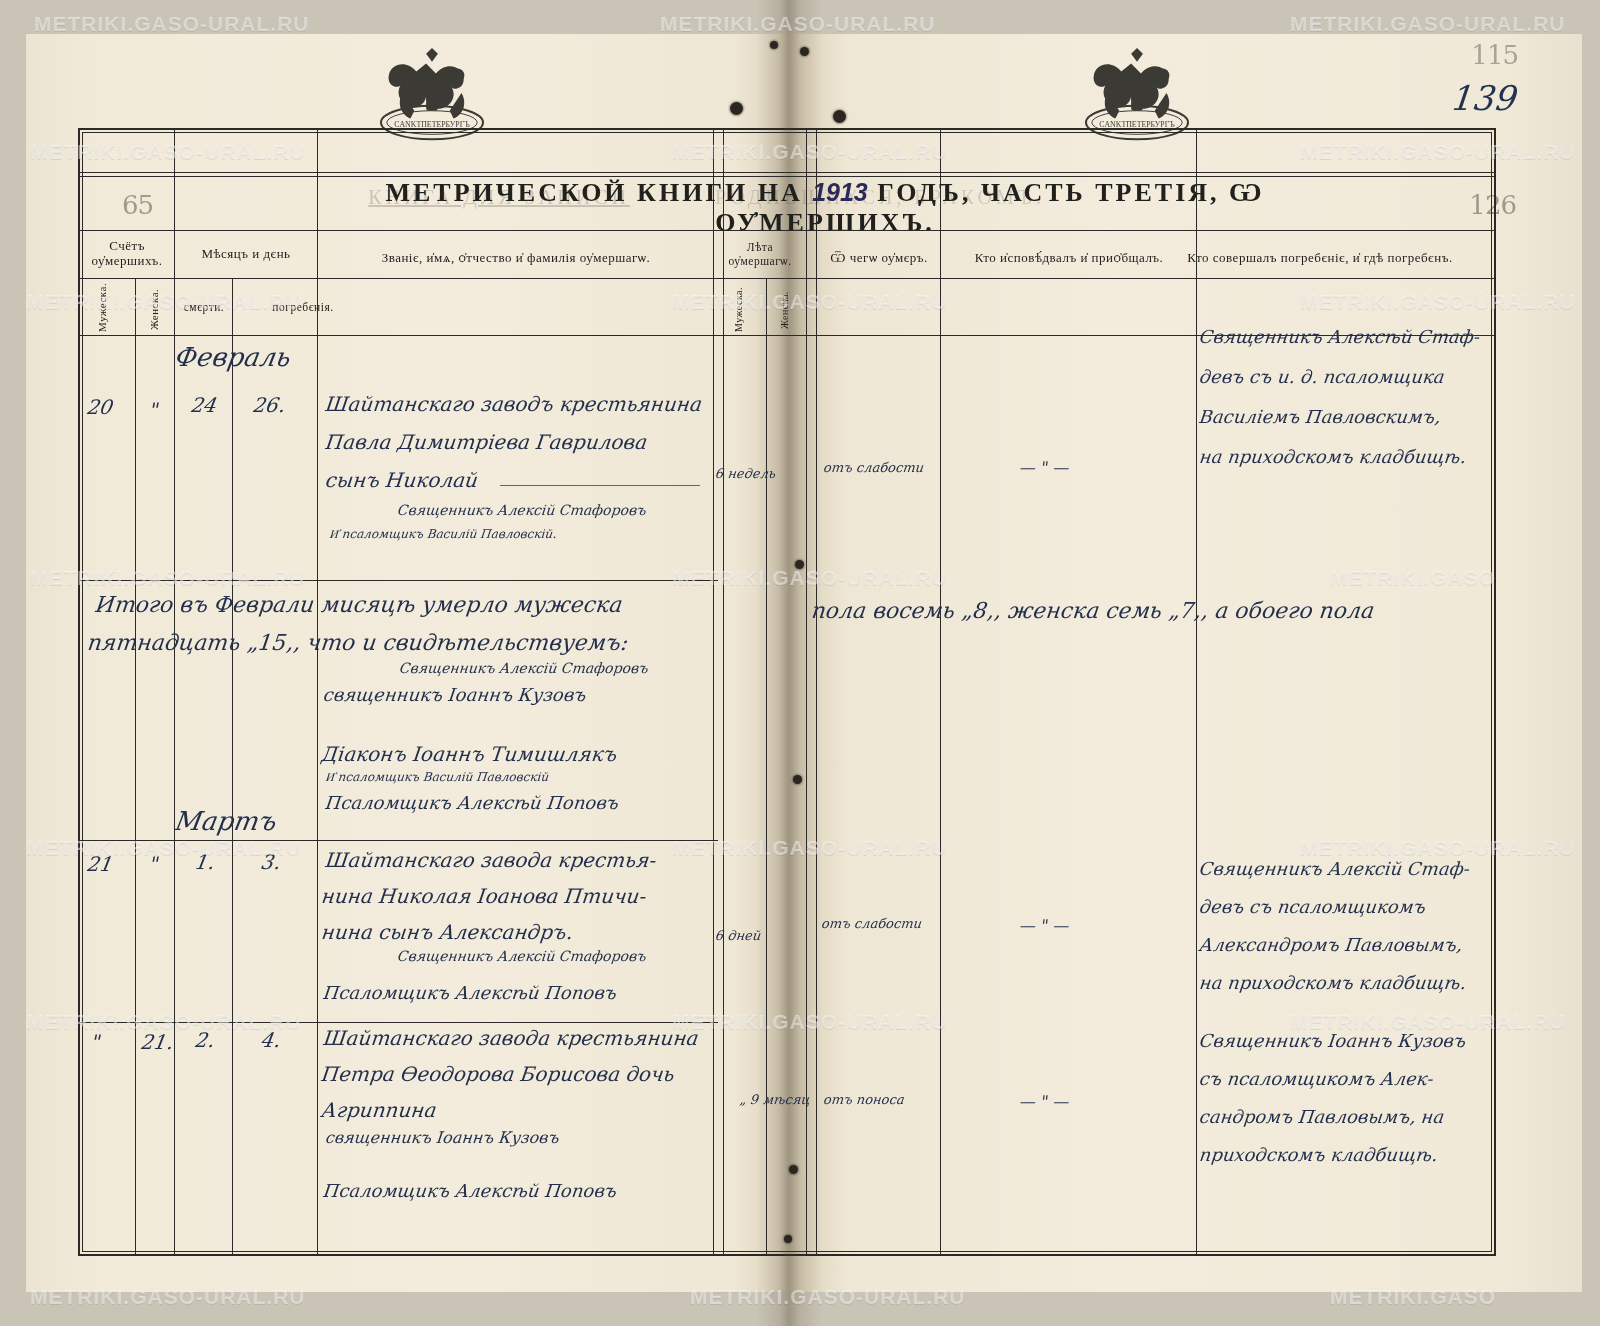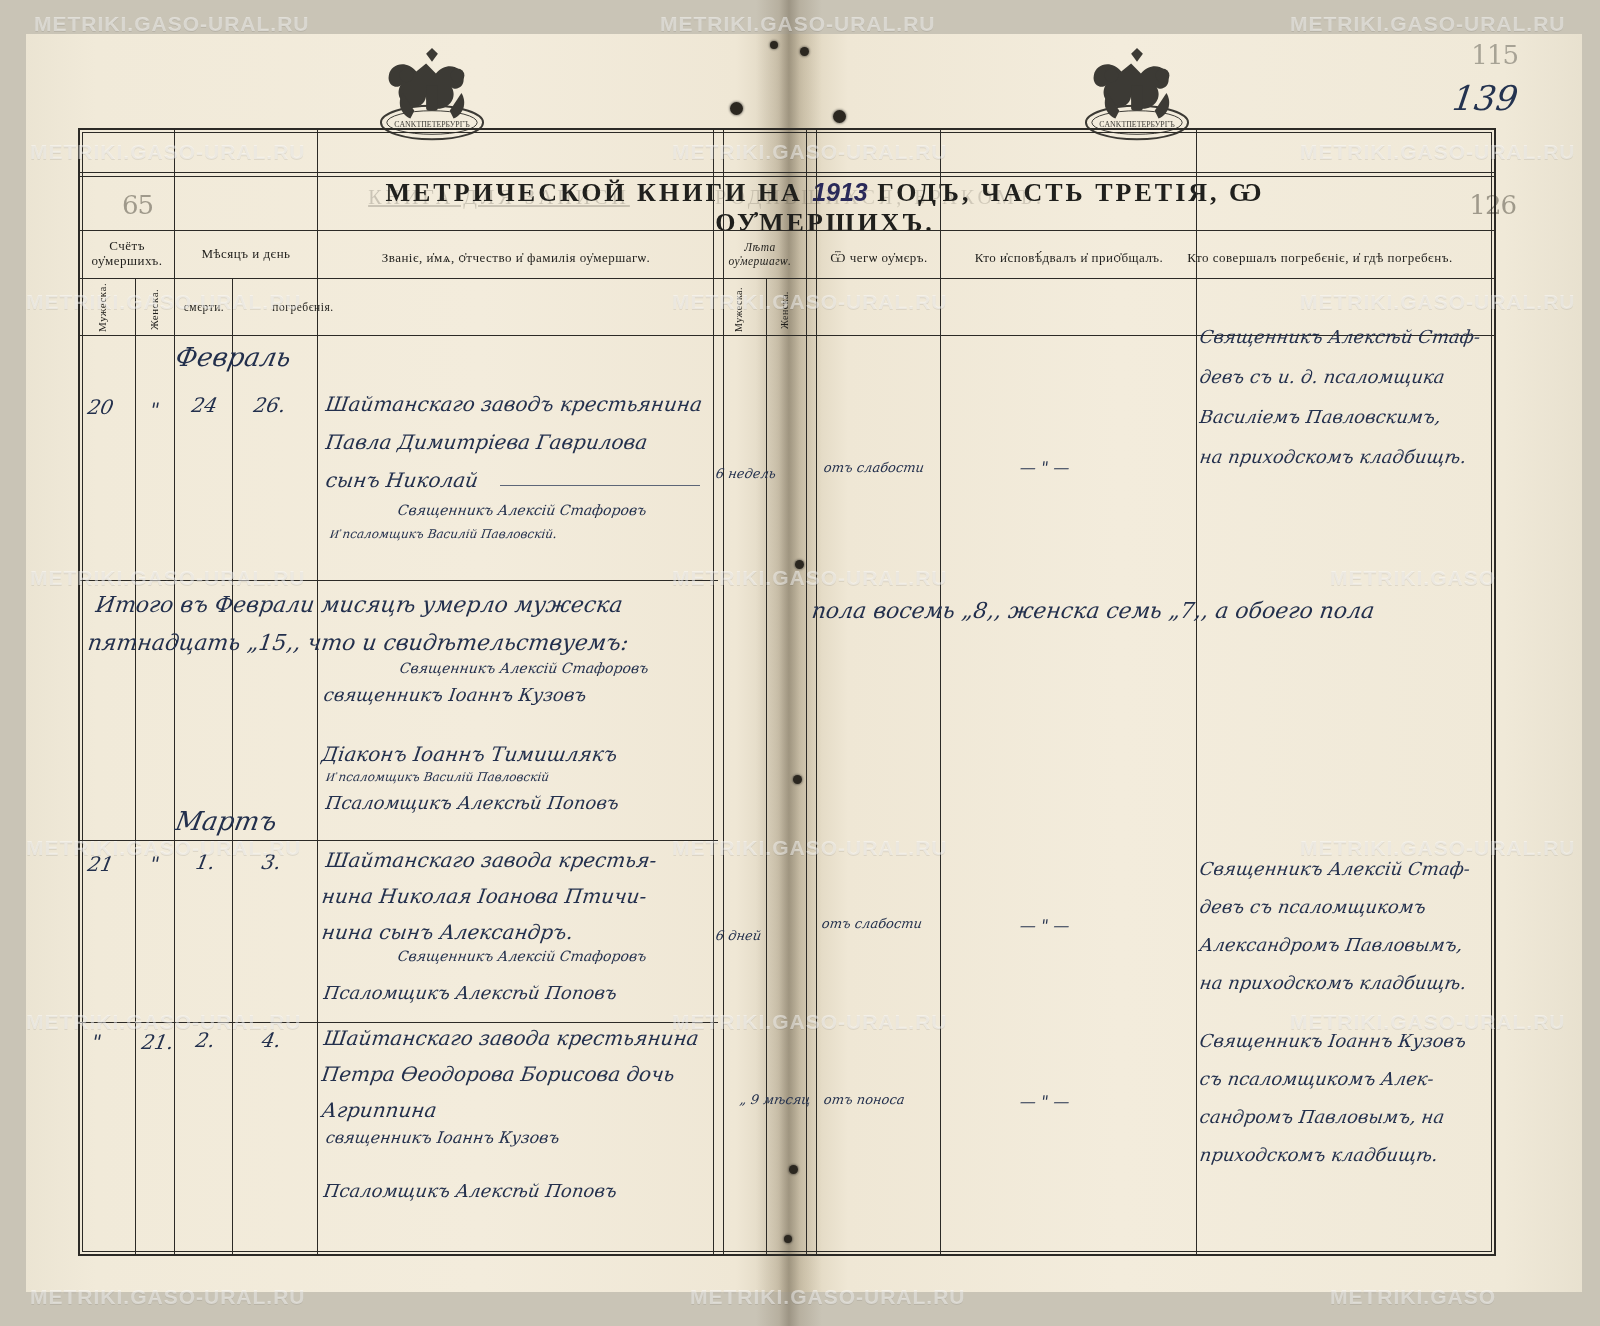--- a/index.html
+++ b/index.html
@@ -244,21 +244,21 @@
   </div>
   <div class="vert" style="left:96px;top:286px;height:46px;">Мужеска.</div>
   <div class="vert" style="left:148px;top:286px;height:46px;">Женска.</div>
 
   <div class="colhdr" style="left:176px;top:246px;width:140px;">Мѣсяцъ и дєнь</div>
   <div class="colhdr small" style="left:176px;top:300px;width:56px;">смєрти.</div>
   <div class="colhdr small" style="left:234px;top:300px;width:98px;margin-left:20px;">погребєнія.</div>
 
   <div class="colhdr" style="left:320px;top:250px;width:392px;">Званіє, и҆мѧ, ѻ҆тчество и҆ фамилія оу҆мершагѡ.</div>
 
-  <div class="colhdr small" style="left:716px;top:240px;width:88px;line-height:14px;font-style:italic;">
+  <div class="colhdr small" style="left:716px;top:240px;width:88px;line-height:14px;">
     <span style="white-space:pre-line">Лѣта
 оу҆мершагѡ.</span>
   </div>
   <div class="vert" style="left:733px;top:288px;height:44px;font-size:10px;">Мужеска.</div>
   <div class="vert" style="left:779px;top:288px;height:44px;font-size:10px;">Женска.</div>
 
   <div class="colhdr" style="left:818px;top:250px;width:122px;">Ѿ чегѡ оу҆мєръ.</div>
   <div class="colhdr" style="left:942px;top:250px;width:254px;text-align:center;">Кто и҆сповѣ́двалъ и҆ приѻ҆бщалъ.</div>
   <div class="colhdr" style="left:1174px;top:250px;width:292px;">Кто совершалъ погребєніє, и҆ гдѣ погребєнъ.</div>
 

